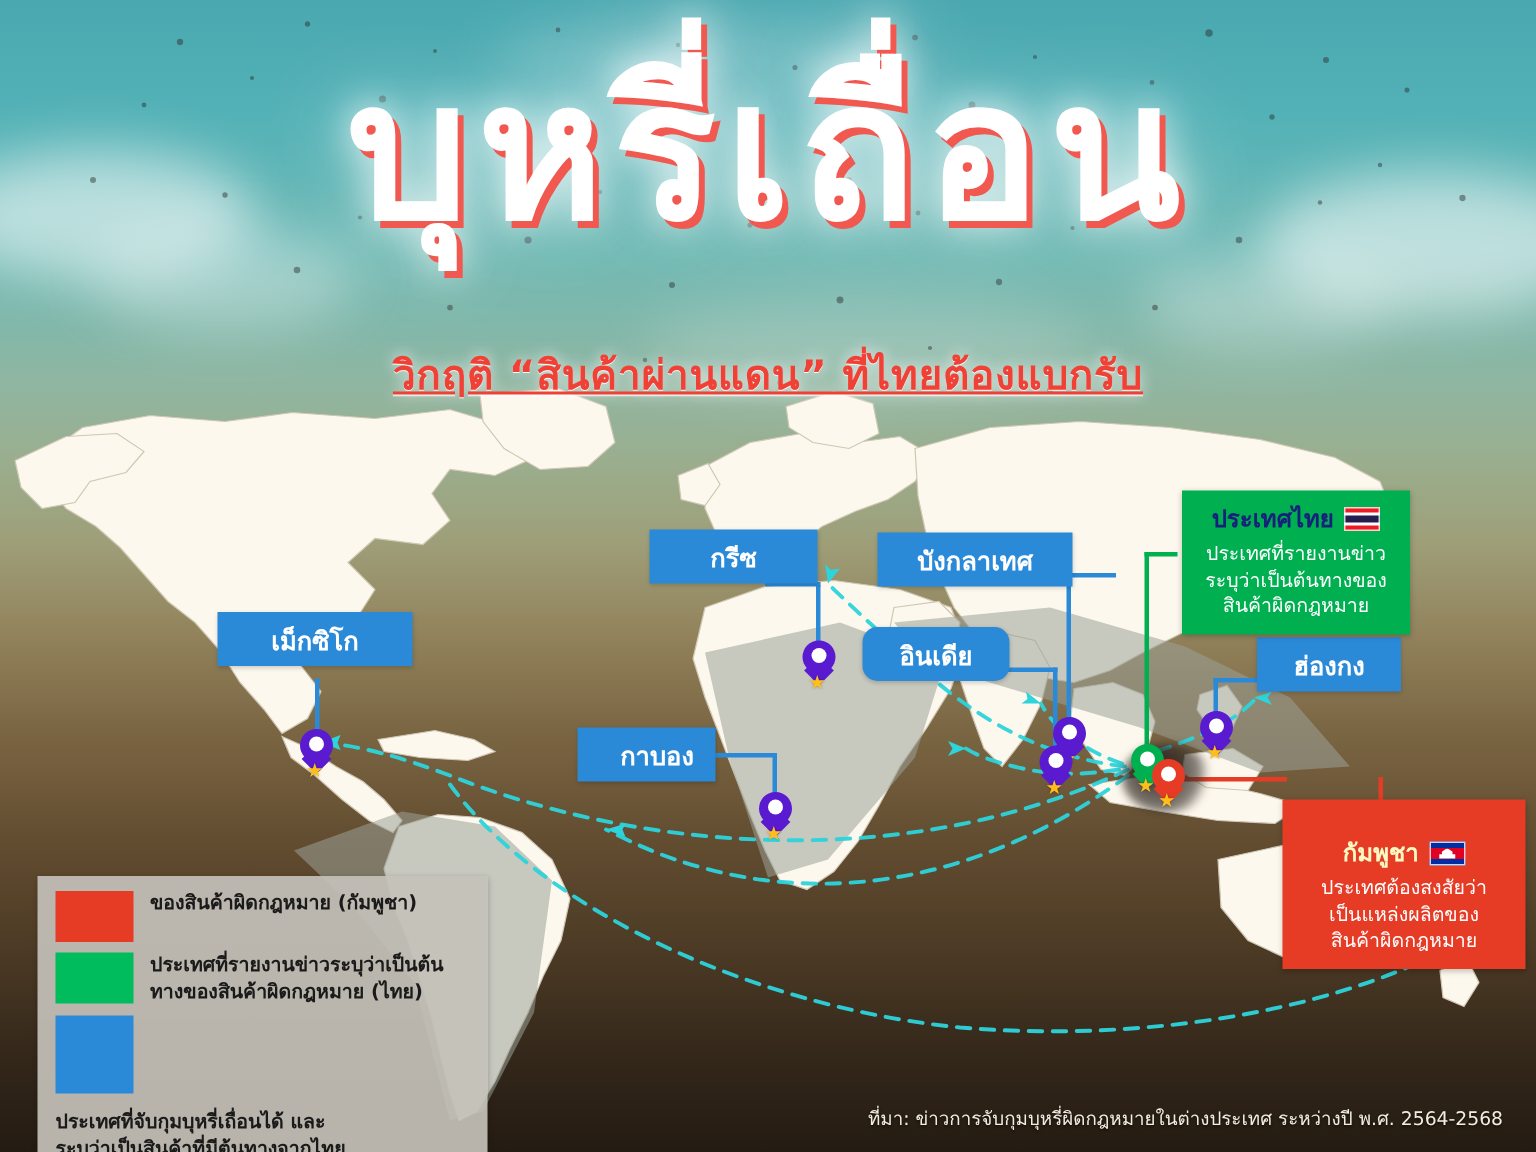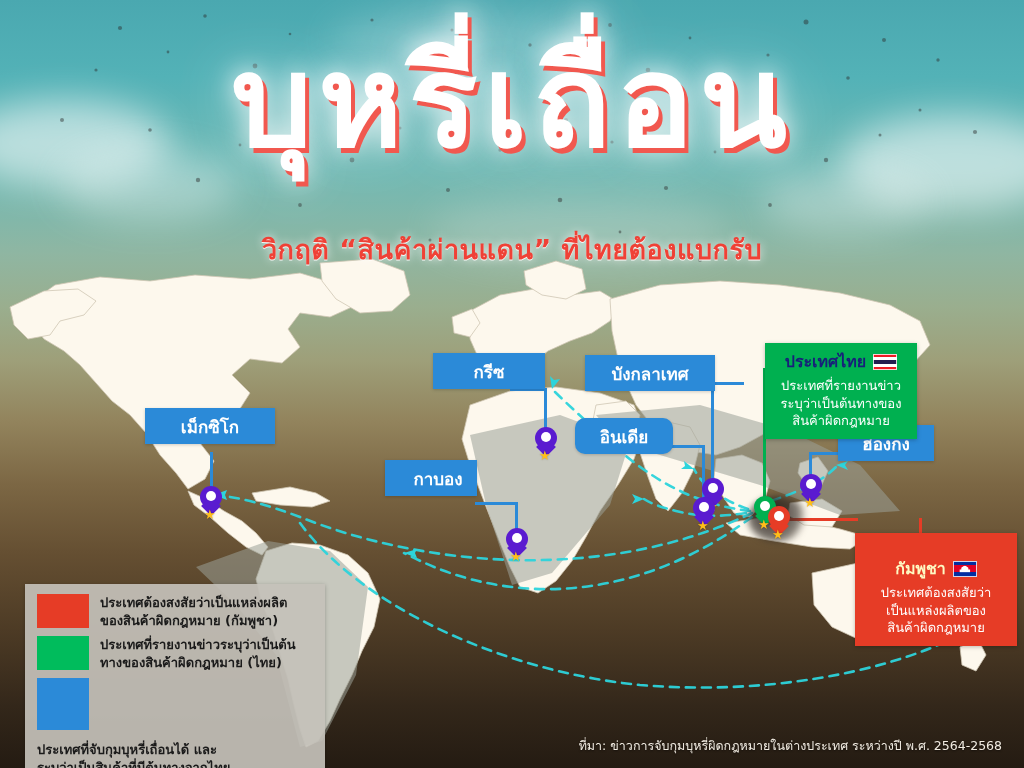--- a/index.html
+++ b/index.html
@@ -57,20 +57,21 @@
       0 0 26px rgba(255,255,255,.95),
       0 0 60px rgba(255,255,255,.65);
   }
   .subtitle {
     position:absolute; left:0; top:228px; width:1024px;
     text-align:center; z-index:30;
     font-size:27px; font-weight:bold;
     color:#ef4136;
     letter-spacing:.5px;
     text-shadow:0 0 10px rgba(255,255,255,.85), 0 1px 0 rgba(255,255,255,.9);
+    text-decoration:underline;
   }
 
   
   #map { position:absolute; left:0; top:255px; width:1024px; height:513px; z-index:5; }
   #map path.land { fill:#fdf8ed; stroke:#cfc7b4; stroke-width:.8; }
   #map path.land.shade { fill:#9aa098; opacity:.55; stroke:none; }
 
   
   .conn { position:absolute; background:#2b8ad8; z-index:12; }
   .conn.green { background:#00b050; }
@@ -365,34 +366,34 @@
       <div class="dot"></div>
       <div class="star">★</div>
   </div>
 
   <div class="chip" style="left:433px; top:353px; width:112px; height:36px;">
     <span>กรีซ</span>
   </div>
   <div class="chip" style="left:145px; top:408px; width:130px; height:36px;">
     <span>เม็กซิโก</span>
   </div>
-  <div class="chip" style="left:385px; top:460px; width:92px; height:36px;padding-left:28px;">
+  <div class="chip" style="left:385px; top:485px; width:92px; height:36px;padding-left:28px;">
     <span>กาบอง</span>
   </div>
   <div class="chip" style="left:585px; top:355px; width:130px; height:36px;">
     <span>บังกลาเทศ</span>
   </div>
   <div class="chip" style="left:575px; top:418px; width:98px; height:36px;border-radius:10px;">
     <span>อินเดีย</span>
   </div>
   <div class="chip" style="left:838px; top:425px; width:96px; height:36px;">
     <span>ฮ่องกง</span>
   </div>
 
-  <div class="infobox green" style="left:765px; top:327px;margin-top:16px;">
+  <div class="infobox green" style="left:788px; top:327px;">
     <div class="ib-head">
       <span>ประเทศไทย</span>
       <span class="flag flag-th"></span>
     </div>
     <div class="ib-body">
       <div>ประเทศที่รายงานข่าว</div>
       <div>ระบุว่าเป็นต้นทางของ</div>
       <div>สินค้าผิดกฎหมาย</div>
     </div>
   </div>
@@ -406,21 +407,20 @@
       <div>ประเทศต้องสงสัยว่า</div>
       <div>เป็นแหล่งผลิตของ</div>
       <div>สินค้าผิดกฎหมาย</div>
     </div>
   </div>
 
   <div id="legend">
     <div class="leg-row">
       <div class="leg-sw" style="background:#e63c26;"></div>
       <div class="leg-txt">
-        <div>ประเทศต้องสงสัยว่าเป็นแหล่งผลิต</div>
         <div>ของสินค้าผิดกฎหมาย (กัมพูชา)</div>
       </div>
     </div>
     <div class="leg-row">
       <div class="leg-sw" style="background:#00bc5c;"></div>
       <div class="leg-txt">
         <div>ประเทศที่รายงานข่าวระบุว่าเป็นต้น</div>
         <div>ทางของสินค้าผิดกฎหมาย (ไทย)</div>
       </div>
     </div>

